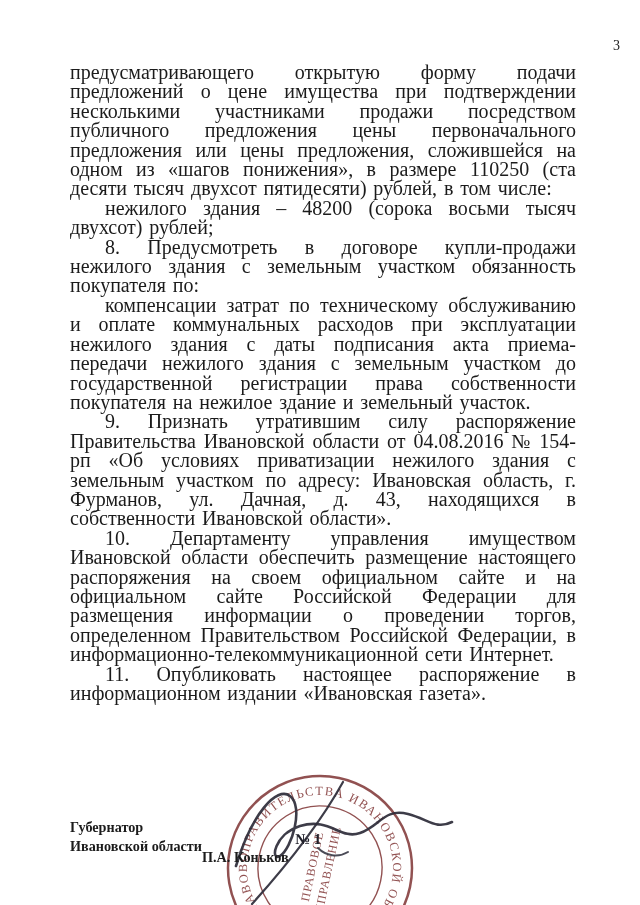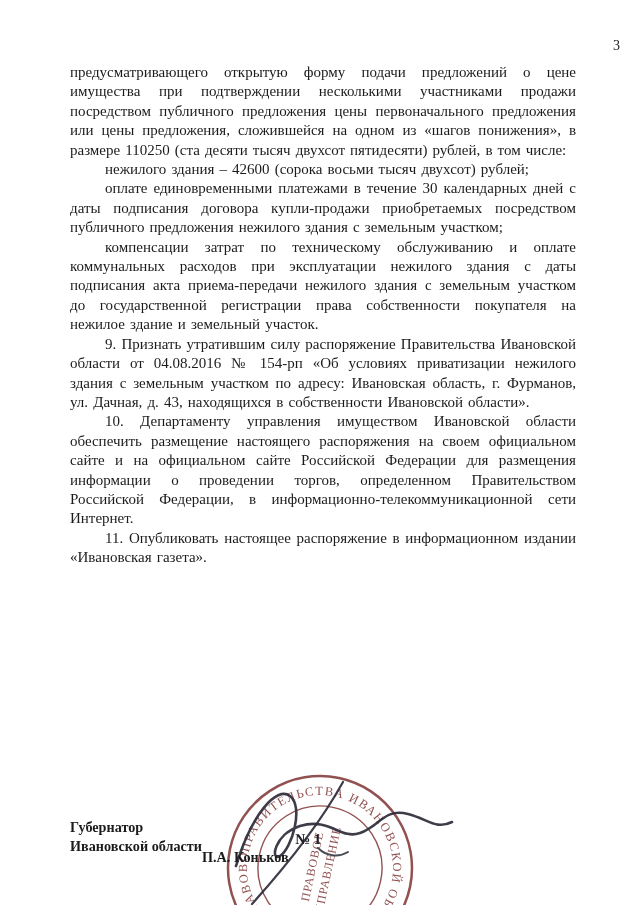--- a/index.html
+++ b/index.html
@@ -11,21 +11,21 @@
     overflow:hidden;
     font-family:"Liberation Serif","DejaVu Serif",serif;
     color:#1b1b1b;
   }
   .page-number{
     position:absolute;top:38px;right:20px;
     font-size:14px;
   }
   .content{
     position:absolute;top:63px;left:70px;width:506px;
-    font-size:15px;line-height:19.4px;
+    font-size:20px;line-height:19.4px;
     text-align:justify;
     word-spacing:0.09em;
   }
   .content p{margin:0;}
   .content p.indent{text-indent:35px;}
   .sig-row{
     position:absolute;top:818px;left:70px;width:470px;
     display:flex;justify-content:flex-start;
     font-size:14.2px;font-weight:bold;line-height:19.4px;
   }
@@ -40,22 +40,22 @@
 </style>
 </head>
 <body>
 
 <div class="page">
 
   <div class="page-number">3</div>
 
   <div class="content">
     <p>предусматривающего открытую форму подачи предложений о цене имущества при подтверждении несколькими участниками продажи посредством публичного предложения цены первоначального предложения или цены предложения, сложившейся на одном из «шагов понижения», в размере 110250 (ста десяти тысяч двухсот пятидесяти) рублей, в том числе:</p>
-    <p class="indent">нежилого здания – 42600 (сорока восьми тысяч двухсот) рублей;</p>
-    <p class="indent">оплате единовременными платежами в течение 30 календарных дней с даты подписания договора купли-продажи приобретаемых посредством публичного предложения нежилого здания с земельным участком;</p>
+    <p class="indent">нежилого здания – 48200 (сорока восьми тысяч двухсот) рублей;</p>
+    <p class="indent">8. Предусмотреть в договоре купли-продажи нежилого здания с земельным участком обязанность покупателя по:</p>
     <p class="indent">компенсации затрат по техническому обслуживанию и оплате коммунальных расходов при эксплуатации нежилого здания с даты подписания акта приема-передачи нежилого здания с земельным участком до государственной регистрации права собственности покупателя на нежилое здание и земельный участок.</p>
     <p class="indent">9. Признать утратившим силу распоряжение Правительства Ивановской области от 04.08.2016 № 154-рп «Об условиях приватизации нежилого здания с земельным участком по адресу: Ивановская область, г. Фурманов, ул. Дачная, д. 43, находящихся в собственности Ивановской области».</p>
     <p class="indent">10. Департаменту управления имуществом Ивановской области обеспечить размещение настоящего распоряжения на своем официальном сайте и на официальном сайте Российской Федерации для размещения информации о проведении торгов, определенном Правительством Российской Федерации, в информационно-телекоммуникационной сети Интернет.</p>
     <p class="indent">11. Опубликовать настоящее распоряжение в информационном издании «Ивановская газета».</p>
   </div>
 
   <svg class="stamp-svg" width="220" height="220" viewBox="0 0 220 220" opacity="0.82">
     <defs>
       <path id="ringPath" d="M 110,37 a 73,73 0 1,1 -0.01,0"></path>
     </defs>

